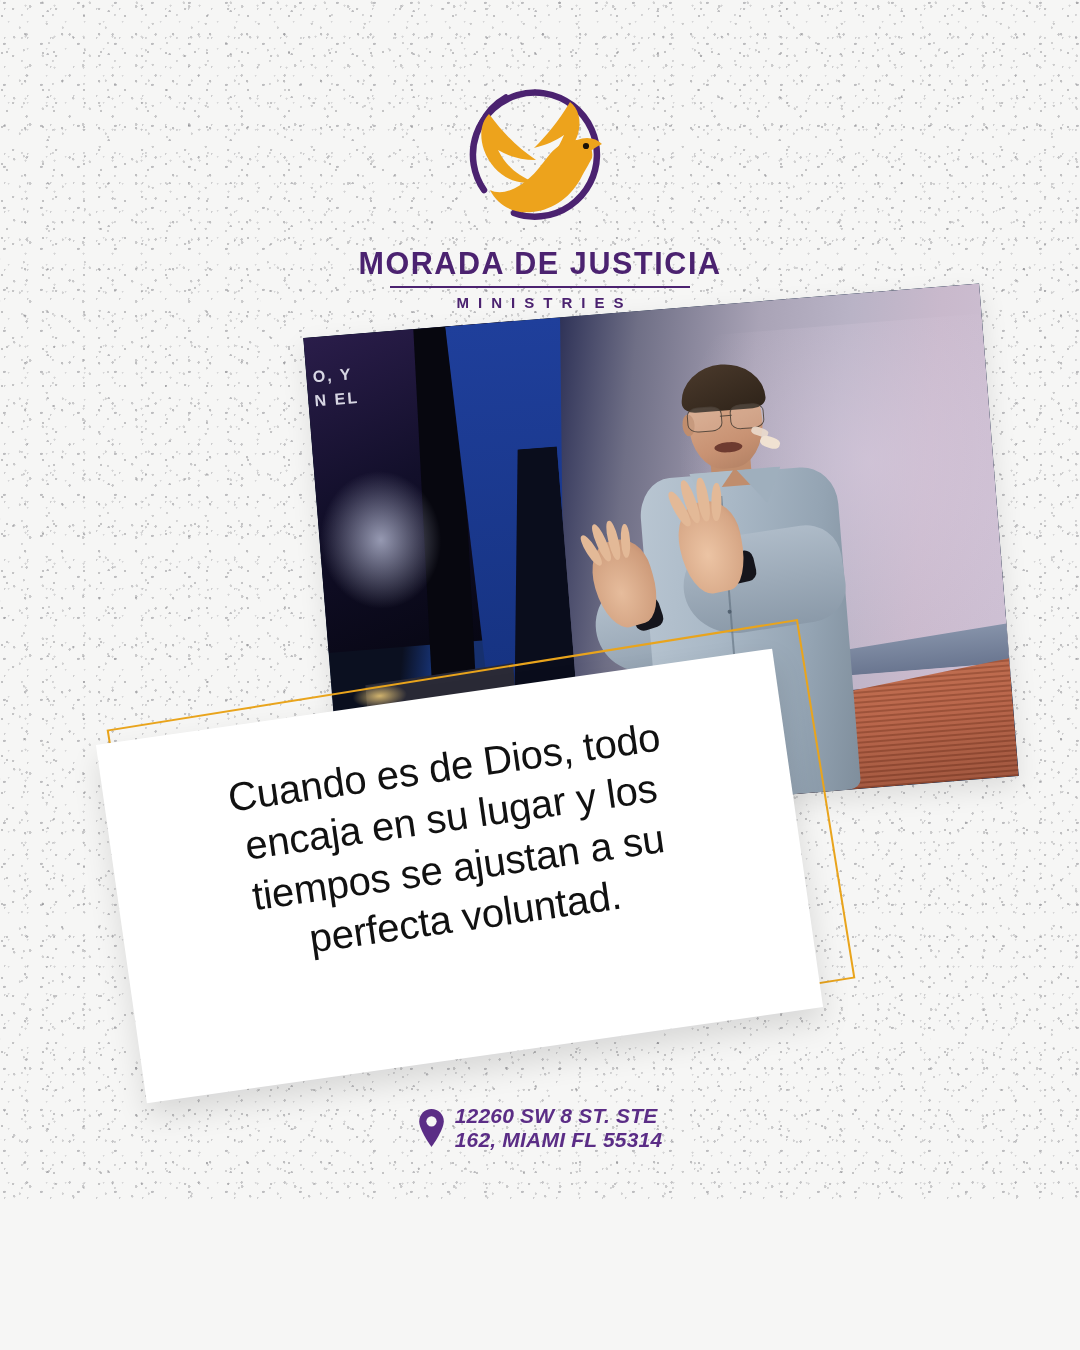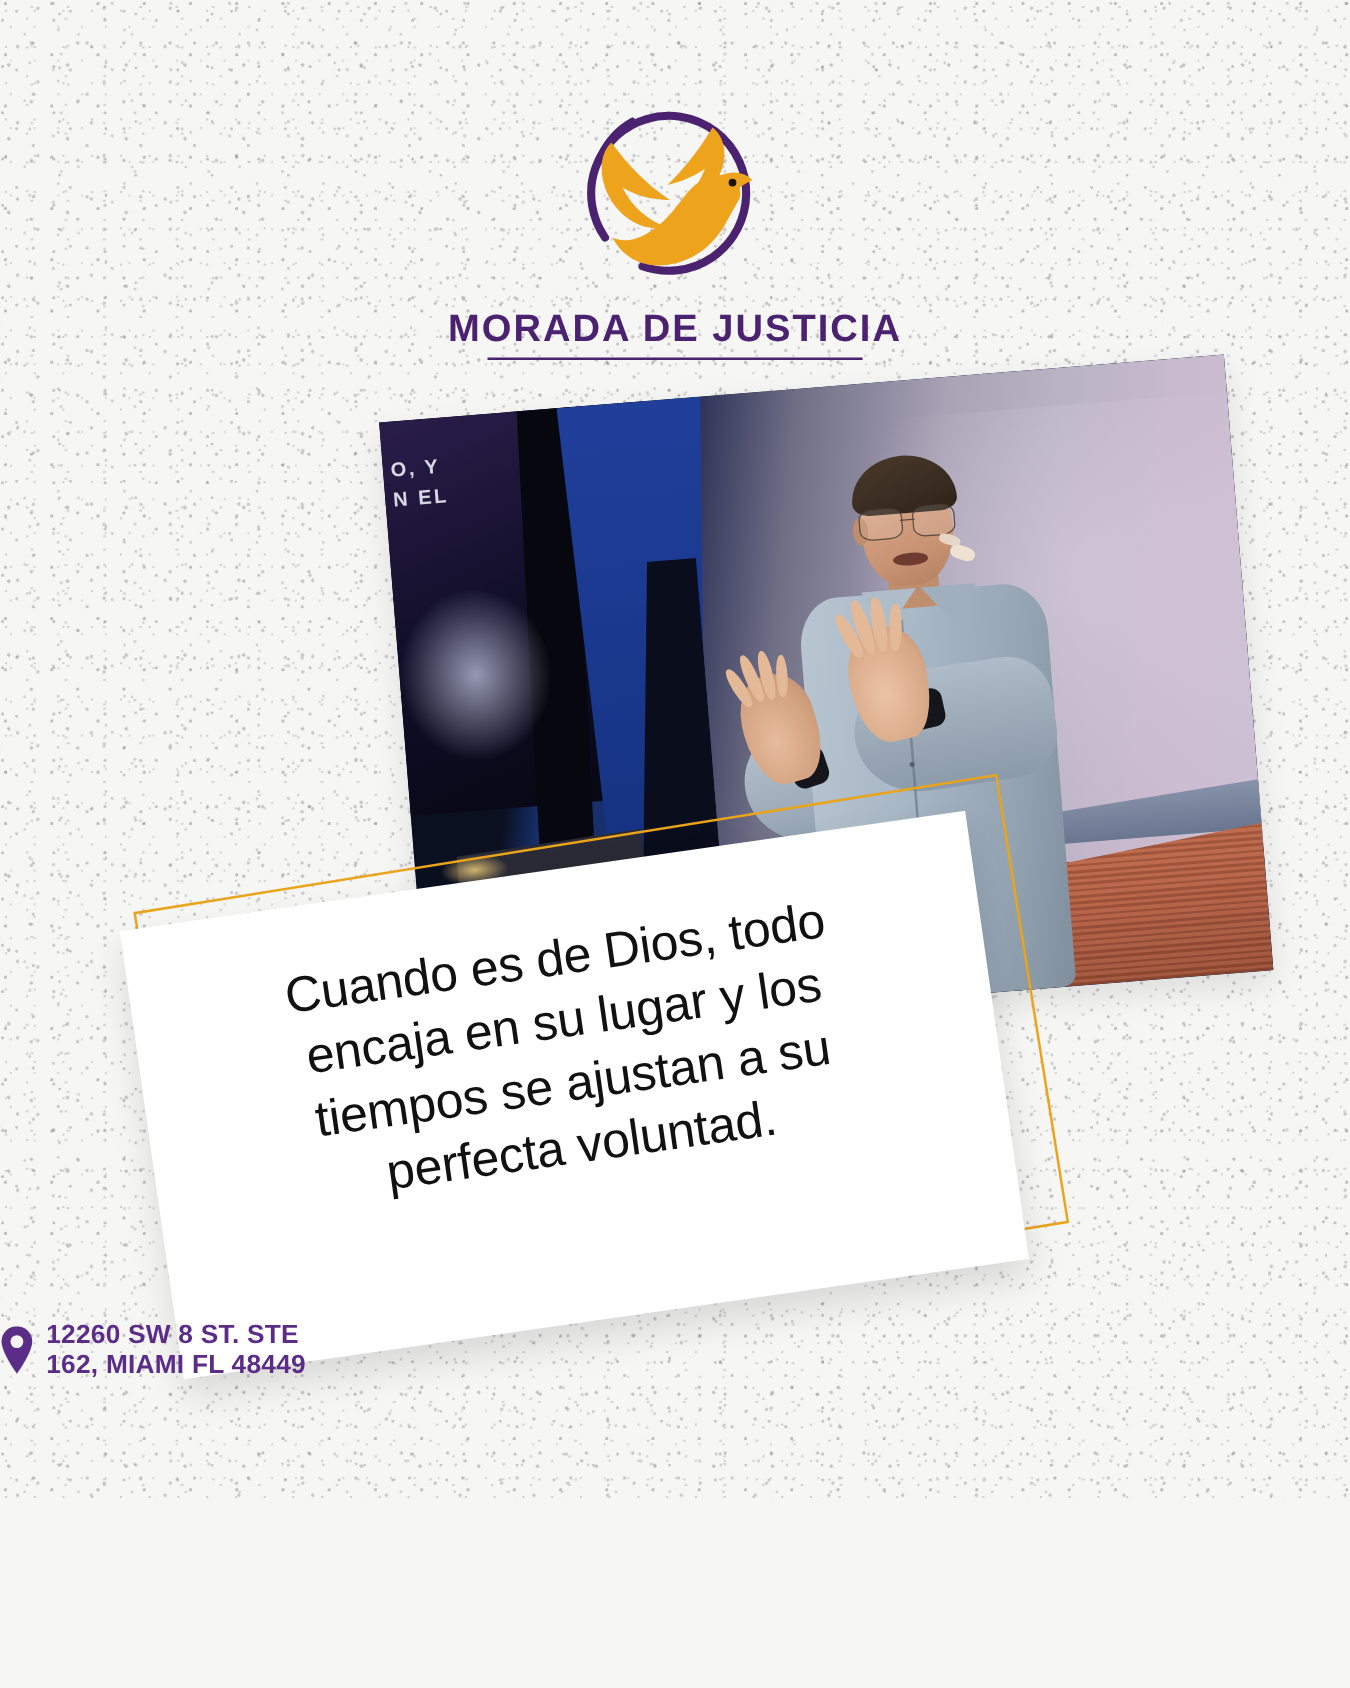--- a/index.html
+++ b/index.html
@@ -226,23 +226,24 @@
     font-family:"Liberation Sans", sans-serif;
     font-size:40px;
     line-height:1.26;
     color:#111111;
     letter-spacing:-.2px;
   }
 
   
   #footer{
     position:absolute;
-    left:0;right:0;top:1056px;
-    display:flex;align-items:center;justify-content:flex-start;gap:28px;
+    left:0;right:0;top:1104px;
+    display:flex;align-items:center;justify-content:center;gap:28px;
     color:#5b2d86;
+    font-style:italic;
   }
   .contact{display:flex;align-items:center;gap:10px;}
   .contact .txt{
     font-family:"Liberation Sans", sans-serif;
     font-weight:bold;
     font-size:21px;
     line-height:1.12;
     color:#5b2d86;
     letter-spacing:.2px;
   }
@@ -273,20 +274,21 @@
       <path d="M138 86 C140 76 133 68 123 68 C112 68 103 74 96 82
                C88 92 80 104 68 112 C55 121 44 122 36 118
                C44 134 60 142 78 140 C100 138 118 124 128 104
                C133 95 136 90 138 86 Z" fill="#eda31c"></path>
       <path d="M123 68 C133 64 142 66 148 72 C142 75 137 78 133 82
                C130 76 127 71 123 68 Z" fill="#eda31c"></path>
       <circle cx="132" cy="74" r="3.1" fill="#1b1208"></circle>
     </svg>
     <div class="logo-wordmark">MORADA DE JUSTICIA</div>
     <div class="logo-rule"></div>
+    <div class="logo-sub">MINISTRIES</div>
   </div>
 
   <div id="photo-wrap">
     <div id="photo">
       <div class="ph-bg"></div>
       <div class="ph-hazeR"></div>
       <div class="ph-screen">
         <div class="ph-screen-txt">
           <div>O, Y</div>
           <div>N EL</div>
@@ -352,17 +354,17 @@
   </div>
 
   <div id="footer">
     <div class="contact">
       <svg width="27" height="38" viewBox="0 0 24 34" aria-hidden="true">
         <path d="M12 0C5.9 0 1 4.9 1 11c0 8 11 23 11 23s11-15 11-23C23 4.9 18.1 0 12 0z" fill="#5b2d86"></path>
         <circle cx="12" cy="11" r="4.6" fill="#f6f6f5"></circle>
       </svg>
       <div class="txt">
         <div>12260 SW 8 ST. STE</div>
-        <div>162, MIAMI FL 48449</div>
+        <div>162, MIAMI FL 55314</div>
       </div>
     </div>
   </div>
 </div>
 
 </body></html>

